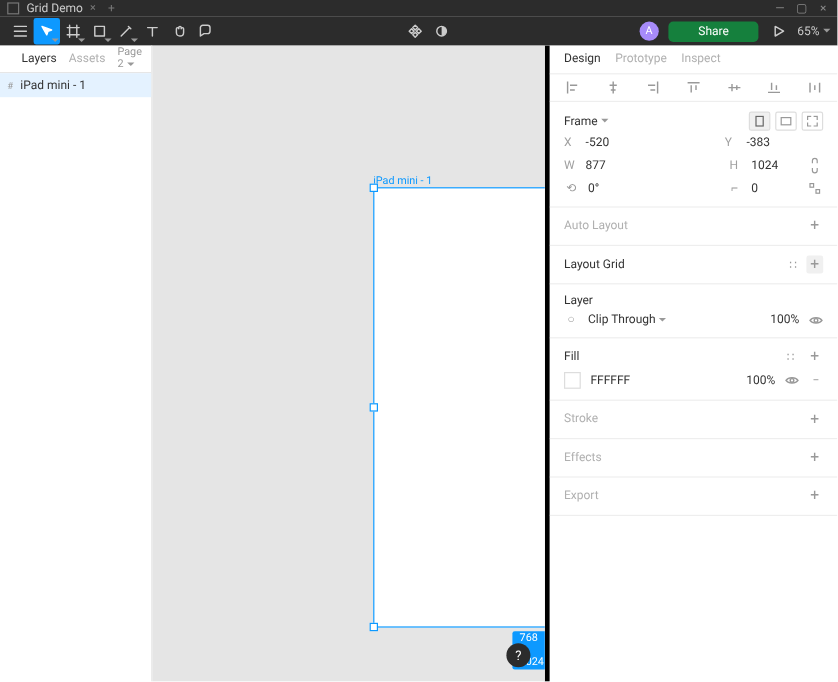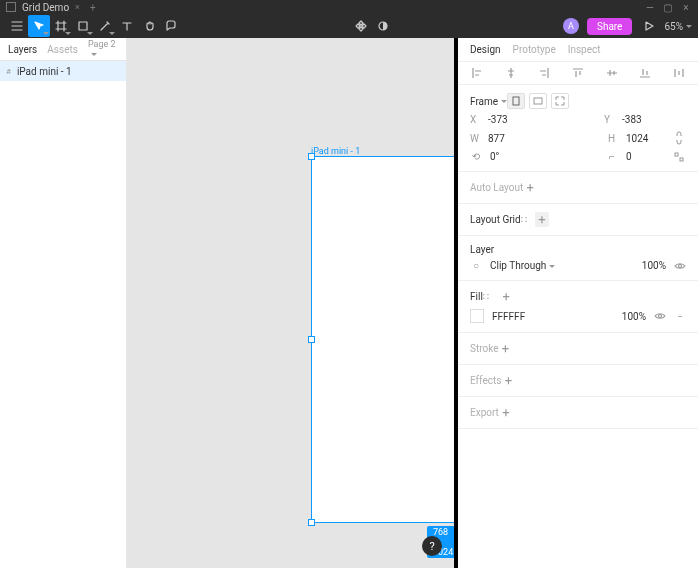--- a/index.html
+++ b/index.html
@@ -11,46 +11,46 @@
 .titlebar .spacer{flex:1}
 .titlebar .winctl{width:12px;text-align:center;color:#888;margin-left:6px}
 .toolbar{height:24px;background:#2c2c2c;display:flex;align-items:center;padding:0 6px;color:#ccc}
 .tbtn{width:22px;height:22px;display:flex;align-items:center;justify-content:center;color:#ccc;position:relative}
 .tbtn svg{stroke:#ccc;fill:none;stroke-width:1.2;stroke-linecap:round;stroke-linejoin:round}
 .tbtn.active{background:#0d99ff;border-radius:2px}
 .tbtn.active svg{stroke:#fff}
 .tbtn .caret{position:absolute;right:1px;bottom:2px;width:0;height:0;border-left:3px solid transparent;border-right:3px solid transparent;border-top:3px solid #999}
 .spacer{flex:1}
 .avatar{width:16px;height:16px;border-radius:50%;background:#a78bfa;color:#fff;font-size:9px;display:flex;align-items:center;justify-content:center;margin-right:8px}
-.share-btn{background:#d946ef;color:#fff;padding:3px 10px;border-radius:4px;font-size:10px;margin-right:6px}
+.share-btn{background:#15803d;color:#fff;padding:3px 25px;border-radius:4px;font-size:10px;margin-right:6px}
 .zoom{color:#ccc;font-size:10px;margin-left:4px}
 .caret-sm{display:inline-block;width:0;height:0;border-left:3px solid transparent;border-right:3px solid transparent;border-top:3px solid #999;margin-left:3px;vertical-align:middle}
 .main{display:flex;height:530px}
 .left{width:126px;background:#fff;border-right:1px solid #e6e6e6;display:flex;flex-direction:column}
-.ltabs{display:flex;align-items:center;height:22px;padding:0 8px;border-bottom:1px solid #e6e6e6;font-size:10px}
+.ltabs{display:flex;align-items:center;height:22px;padding:0 18px;border-bottom:1px solid #e6e6e6;font-size:10px}
 .ltabs .t{margin-right:10px;color:#333}
 .ltabs .t.dim{color:#b0b0b0}
 .ltabs .spacer{flex:1}
 .ltabs .pg{color:#999;font-size:9px}
 .layer-row{display:flex;align-items:center;height:20px;padding:0 6px;background:#e4f2ff;font-size:10px;color:#333}
 .layer-row .grip{color:#999;margin-right:6px;font-size:8px}
 .canvas{flex:1;background:#e5e5e5;position:relative;overflow:hidden}
 .frame-label{position:absolute;left:184px;top:108px;font-size:9px;color:#0d99ff}
 .frame{position:absolute;left:184px;top:118px;width:270px;height:365px;background:#fff;border:1px solid #0d99ff}
 .handle{position:absolute;width:5px;height:5px;background:#fff;border:1px solid #0d99ff}
 .dim-badge{position:absolute;left:300px;top:488px;background:#0d99ff;color:#fff;font-size:9px;padding:1px 6px;border-radius:2px}
 .right{width:240px;background:#fff;border-left:4px solid #000000;font-size:10px;color:#333;overflow-y:auto}
 .rtabs{display:flex;gap:12px;padding:6px 12px;border-bottom:1px solid #eee;font-size:10px}
 .rtabs .t{color:#333}
 .rtabs .t.dim{color:#b0b0b0}
 .align-row{display:flex;justify-content:space-between;padding:4px 12px;border-bottom:1px solid #eee}
 .align-row .ai{width:14px;height:14px;display:flex;align-items:center;justify-content:center}
 .align-row svg{stroke:#999;fill:none;stroke-width:1.2}
 .sect{padding:6px 12px;border-bottom:1px solid #eee}
-.sect-h{display:flex;align-items:center;justify-content:flex-start;font-size:10px;color:#333;padding:2px 0}
+.sect-h{display:flex;align-items:center;justify-content:space-between;font-size:10px;color:#333;padding:2px 0}
 .sect-h .title{font-weight:400}
 .sect-h .dim{color:#b0b0b0}
 .sect-h .plus{color:#999;font-size:13px;width:14px;text-align:center}
 .sect-h .grip4{color:#999;margin-right:4px;font-size:10px}
 .row{display:flex;align-items:center;gap:8px;padding:3px 0;font-size:10px}
 .row .lab{color:#a0a0a0;width:10px}
 .row .val{color:#333;width:40px}
 .icon-sm{color:#999;width:12px;text-align:center}
 .frame-tabs{display:flex;gap:4px}
 .ftab{width:16px;height:14px;border:1px solid #ddd;display:flex;align-items:center;justify-content:center;border-radius:2px}
@@ -230,21 +230,21 @@
             </span>
           <span class="ftab">
               <svg width="10" height="10" viewBox="0 0 10 10">
                 <path d="M1 4V1h3M9 6v3H6M1 6v3h3M9 4V1H6" stroke="#999" fill="none"></path>
               </svg>
             </span>
         </span>
       </div>
       <div class="row">
         <span class="lab">X</span>
-        <span class="val">-373</span>
+        <span class="val">-520</span>
         <span style="flex:1"></span>
         <span class="lab">Y</span>
         <span class="val">-383</span>
         <span style="width:16px"></span>
       </div>
       <div class="row">
         <span class="lab">W</span>
         <span class="val">877</span>
         <span style="flex:1"></span>
         <span class="lab">H</span>

